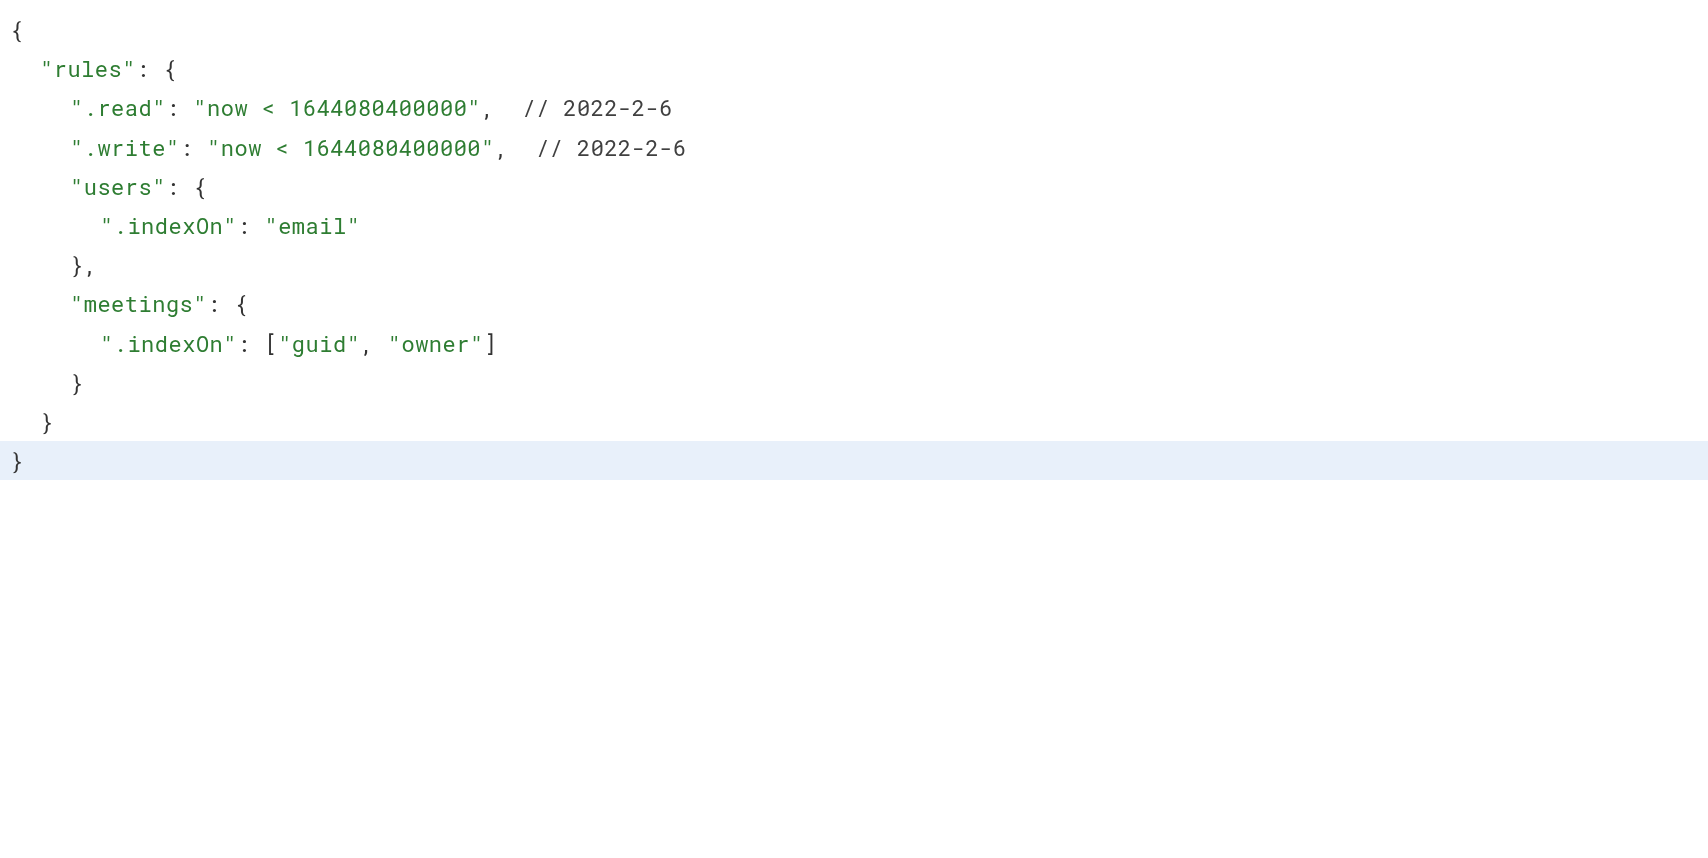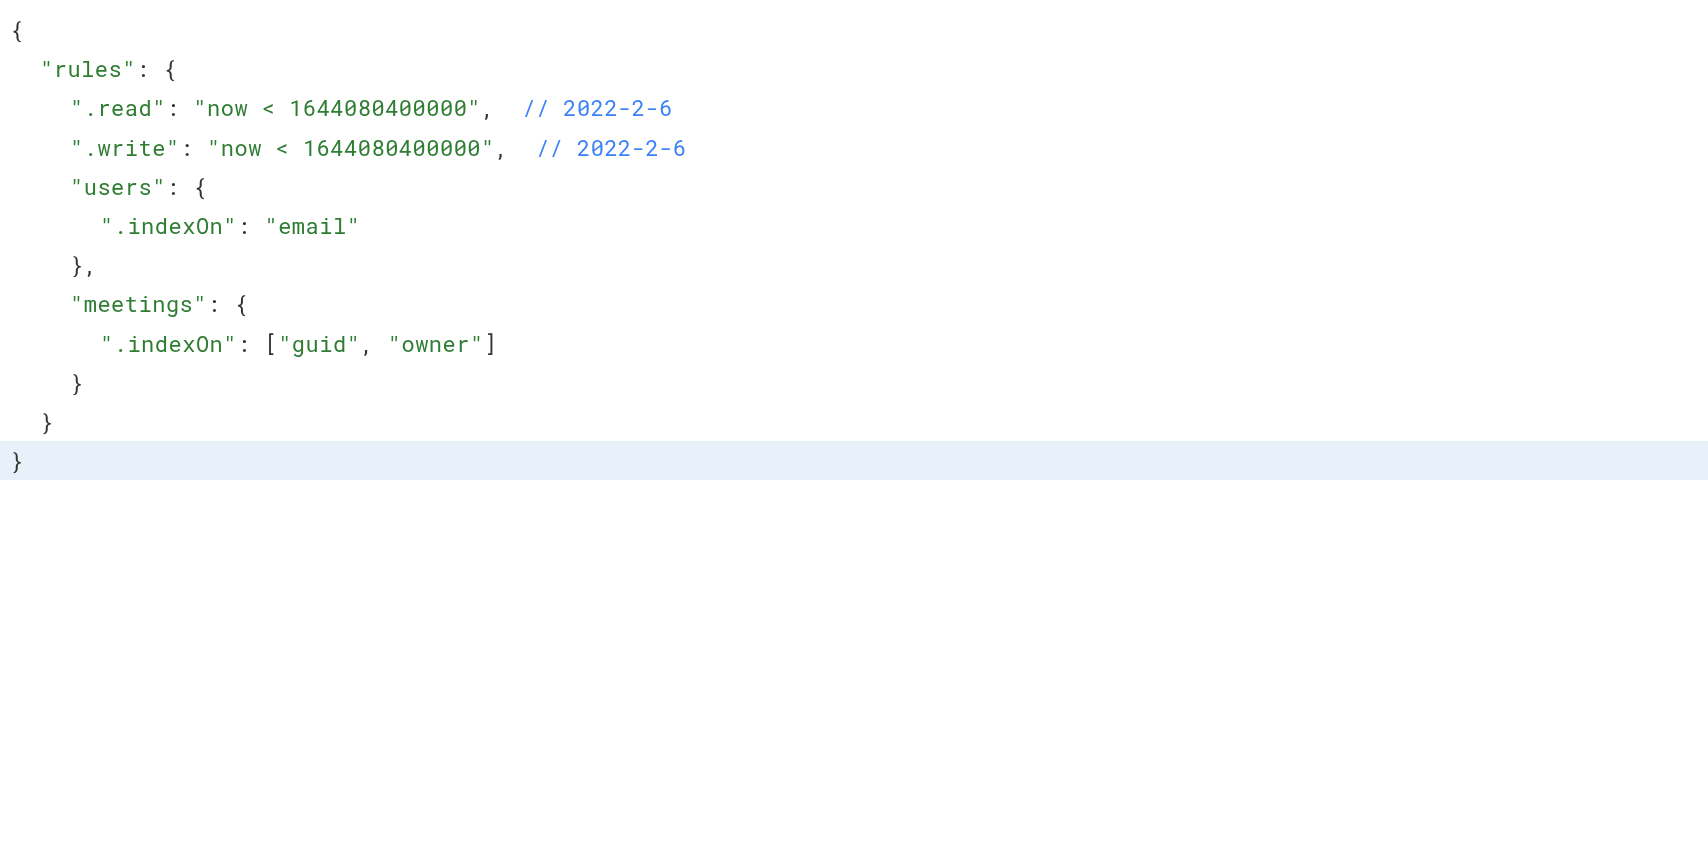--- a/index.html
+++ b/index.html
@@ -28,21 +28,21 @@
     .punct {
       color: #333333;
     }
     .key {
       color: #2e7d32;
     }
     .string {
       color: #2e7d32;
     }
     .comment {
-      color: #3b82f6;
+      color: #404040;
     }
     .indent1 { padding-left: 30px; }
     .indent2 { padding-left: 60px; }
     .indent3 { padding-left: 90px; }
   </style>
 </head>
 <body>
 
 <div class="editor">
   <div class="line"><span class="punct">{</span></div>

